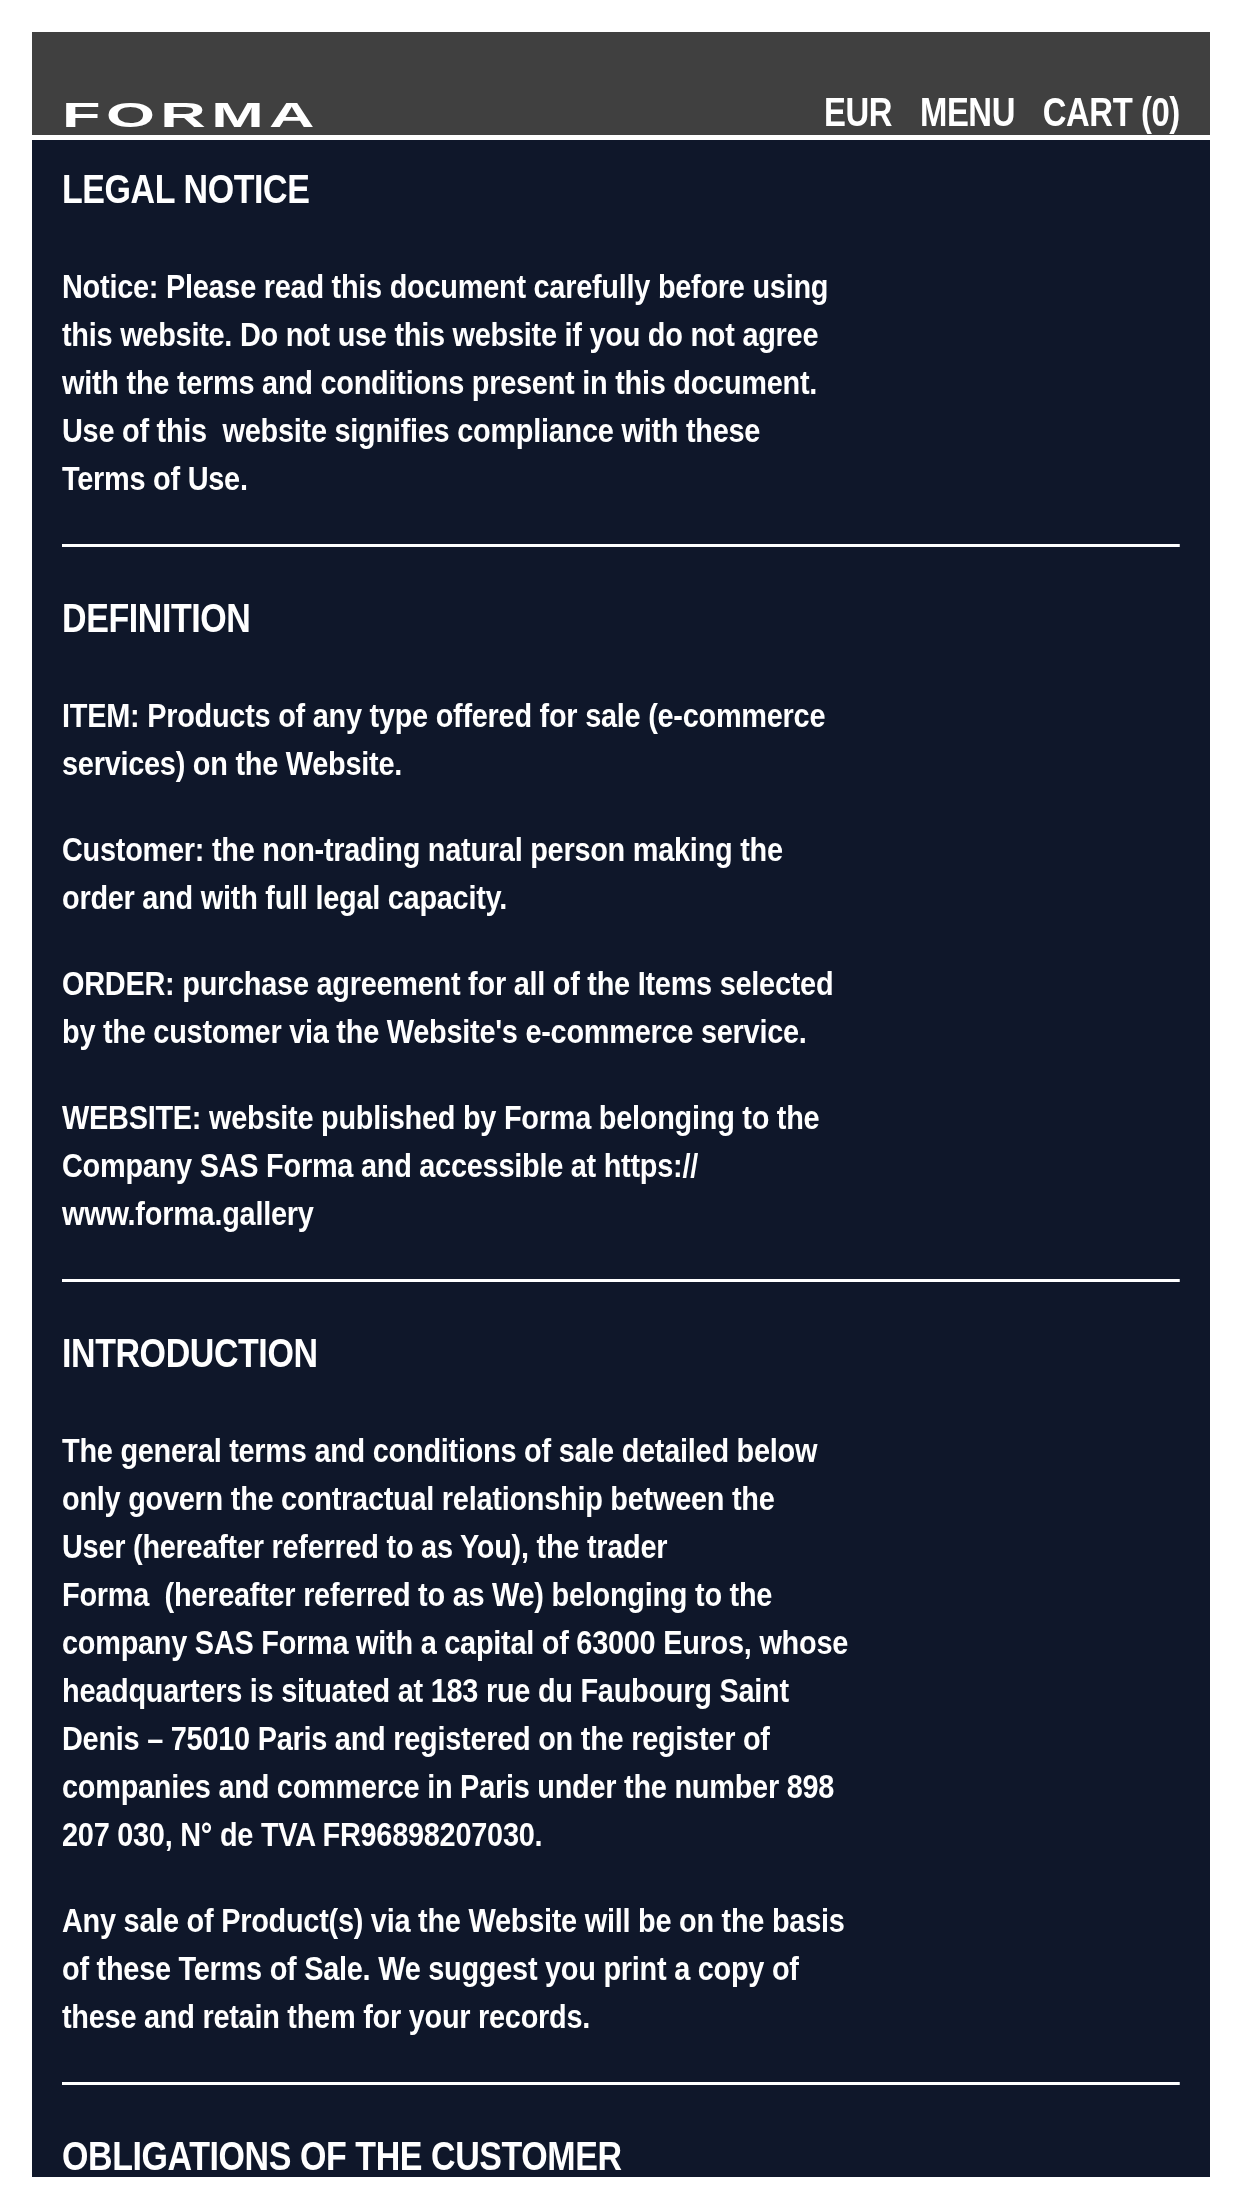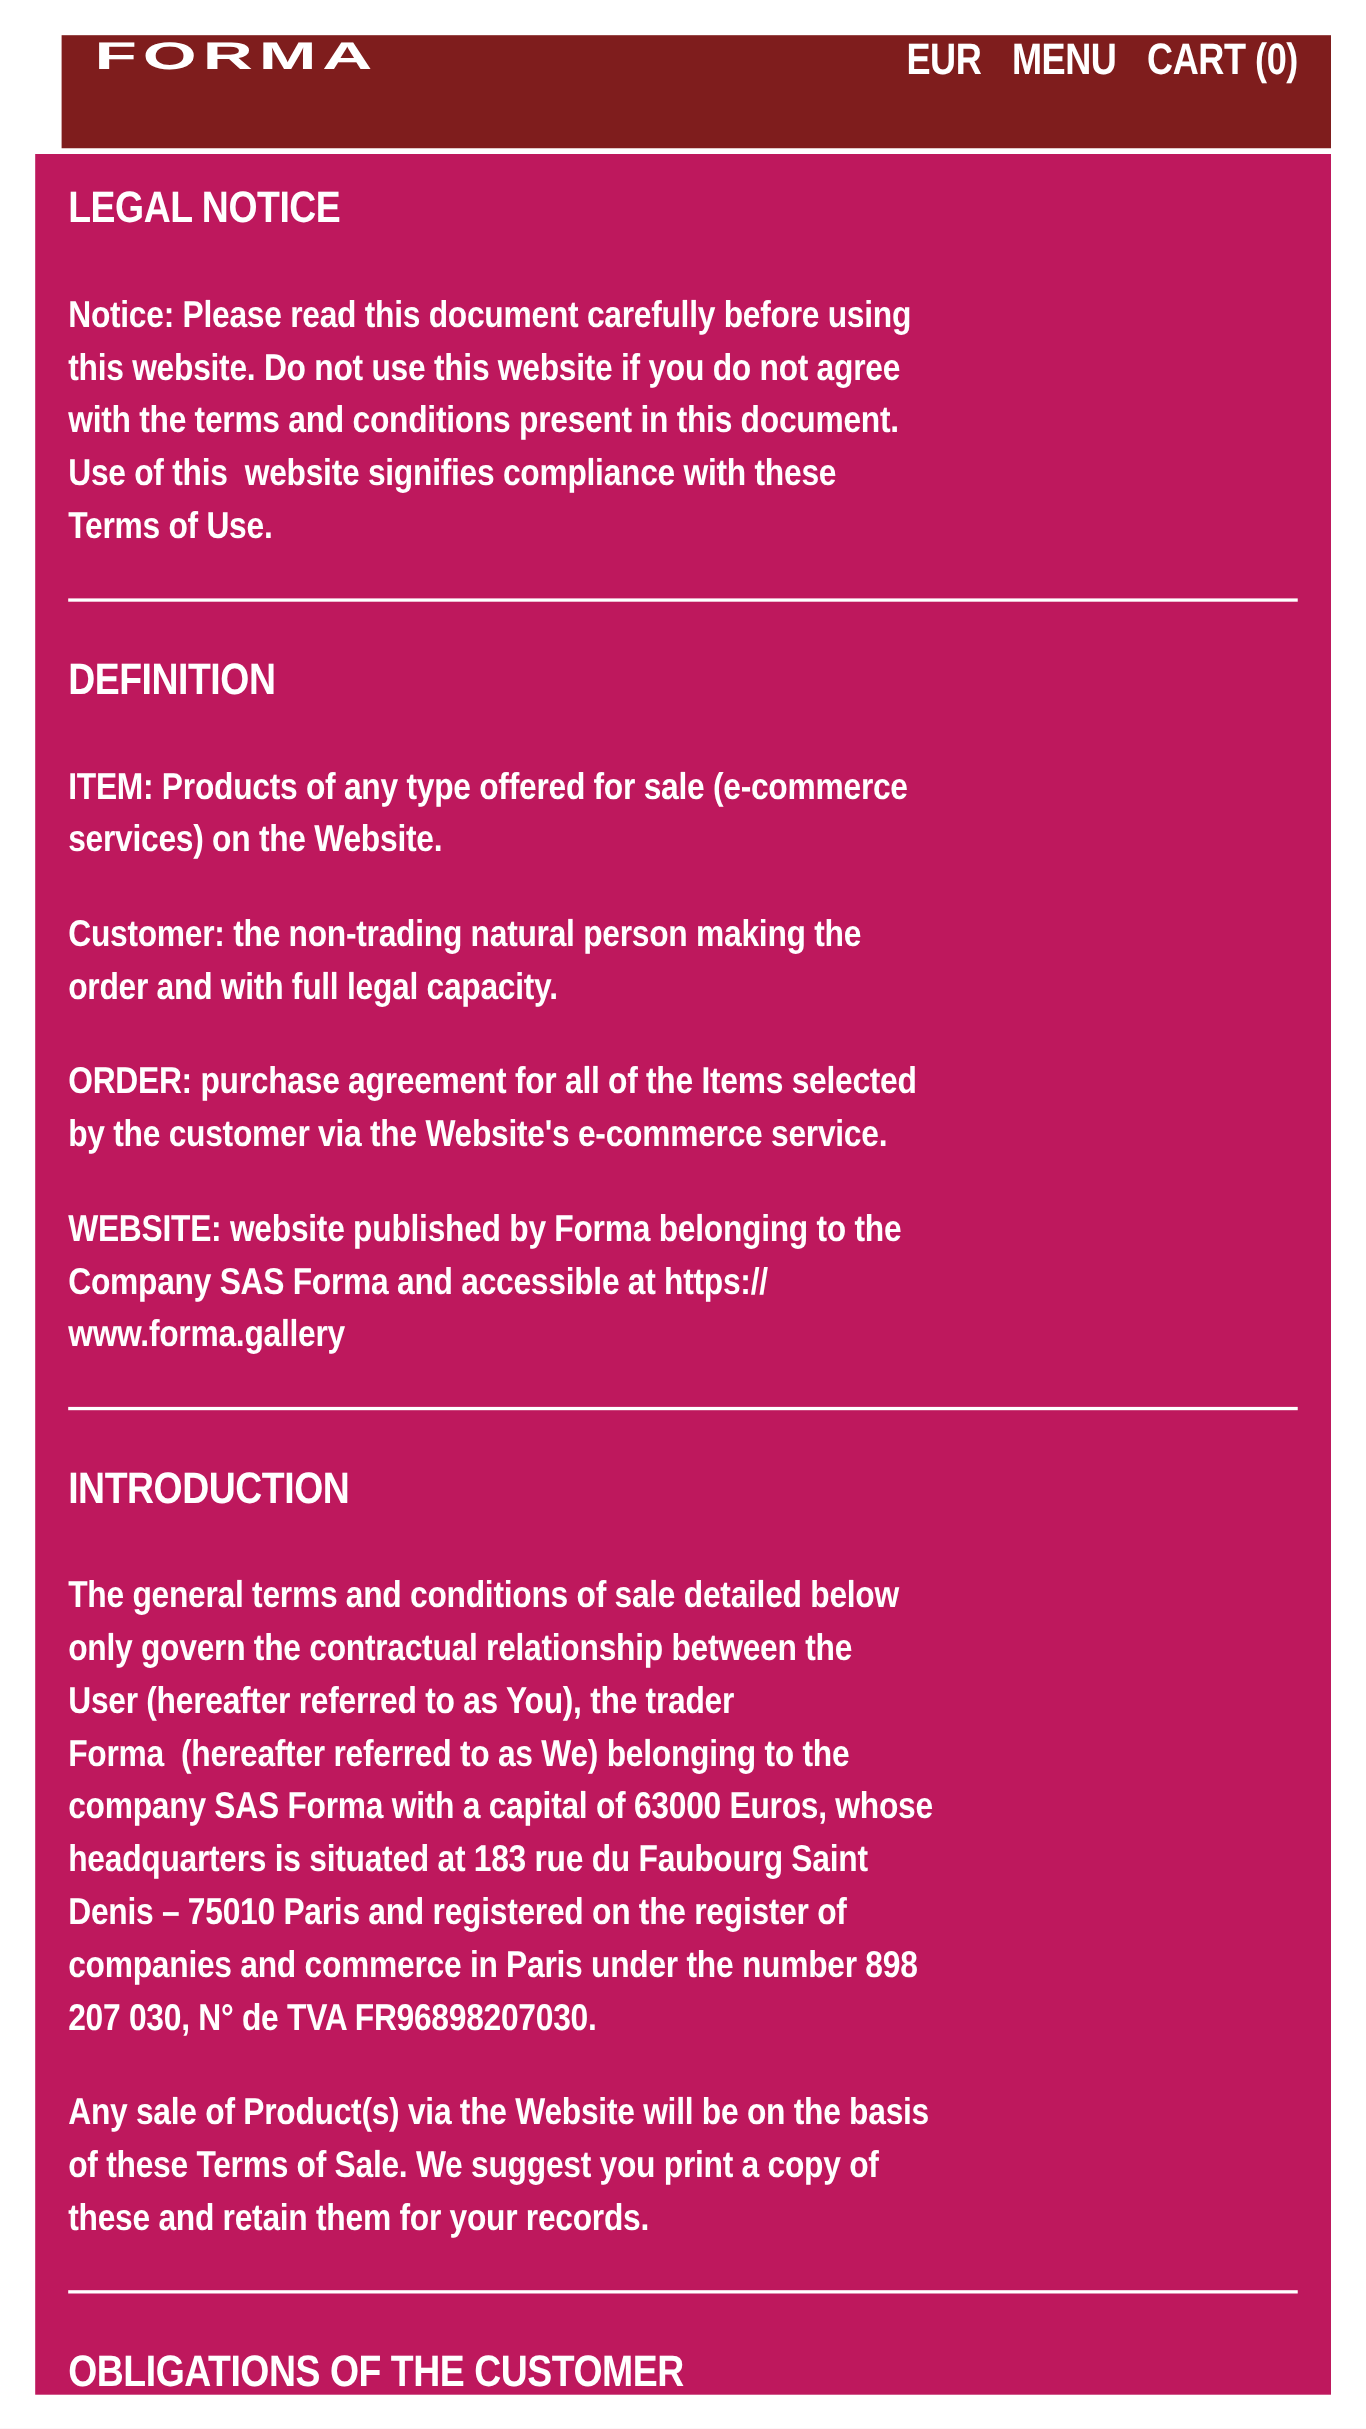--- a/index.html
+++ b/index.html
@@ -15,29 +15,28 @@
     position: absolute;
     left: 32px;
     top: 32px;
     width: 1178px;
     height: 2145px;
     display: flex;
     flex-direction: column;
   }
   
   .site-header {
-    background: #7f1d1d;
+    background: #404040;
     height: 103px;
     flex: 0 0 103px;
     display: flex;
-    align-items: flex-start;
+    align-items: flex-end;
     justify-content: space-between;
     padding: 0 30px;
     box-sizing: border-box;
-    margin-left: 24px;
   }
   .logo {
     color: #ffffff;
     font-size: 35px;
     font-weight: bold;
     letter-spacing: 3px;
     transform: scaleX(1.8);
     transform-origin: left center;
     white-space: nowrap;
     cursor: pointer;
@@ -57,21 +56,21 @@
     letter-spacing: -0.5px;
     cursor: pointer;
   }
   .header-gap {
     height: 5px;
     flex: 0 0 5px;
     background: #ffffff;
   }
   
   .content {
-    background: #be185d;
+    background: #0f172a;
     flex: 1 1 auto;
     overflow: hidden;
     padding: 26px 30px 0 30px;
     box-sizing: border-box;
   }
   
   .condensed {
     width: 117.6%;
     transform: scaleX(0.85);
     transform-origin: top left;

